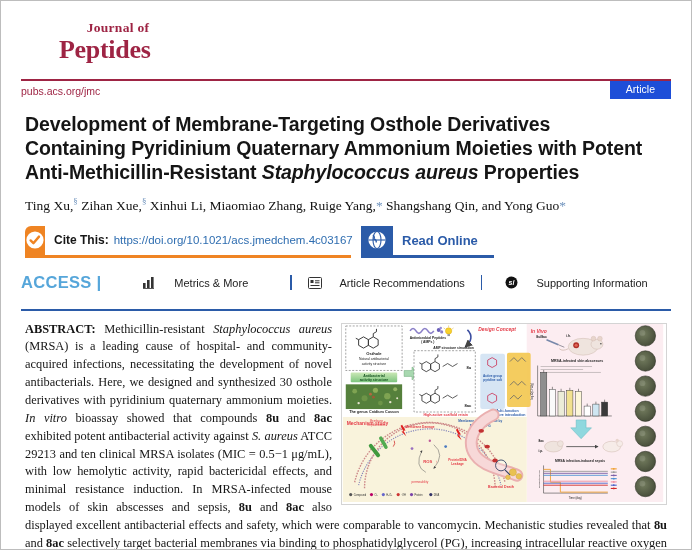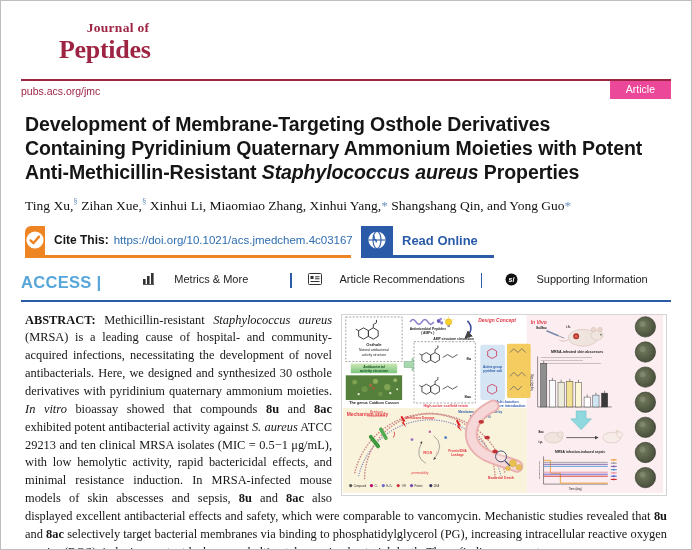--- a/index.html
+++ b/index.html
@@ -7,37 +7,37 @@
     width:692px;height:550px;box-sizing:border-box;
     border:1px solid #bdbdbd;background:#fff;overflow:hidden;position:relative;
     font-family:"Liberation Sans",sans-serif;color:#161616;
   }
   
   .logo{margin:18px 0 0 58px;color:#9e2444;font-family:"Liberation Serif",serif;font-weight:bold;width:130px;}
   .logo-small{font-size:13.5px;line-height:17px;text-align:center;width:118px;letter-spacing:.3px;}
   .logo-big{font-size:26px;line-height:27px;letter-spacing:-.3px;}
   .rule-row{margin:16px 20px 0;border-top:2px solid #9e2444;display:flex;justify-content:space-between;align-items:flex-start;}
   .site{color:#9e2444;font-size:10.5px;padding-top:4px;text-decoration:none;}
-  .badge{background:#ec4899;color:#fff;font-size:10.5px;padding:2px 16px 4px;}
+  .badge{background:#1d4ed8;color:#fff;font-size:10.5px;padding:2px 16px 4px;}
   
   .title{margin:13px 24px 12px;font-size:19.5px;line-height:24px;font-weight:bold;color:#151515;letter-spacing:-.1px;}
   .authors{margin:5px 24px 0;font-family:"Liberation Serif",serif;font-size:13.5px;color:#111;}
   .authors sup{color:#6f93bd;font-size:9px;}
   .mark-star{color:#6f93bd;}
   
   .cite-row{margin:12px 24px 0;display:flex;align-items:stretch;height:32px;}
   .cite-box{display:flex;align-items:center;border-bottom:3px solid #ef8423;width:326px;}
   .cite-icon{width:38px;align-self:stretch;background:#ef8423;border-radius:6px 0 0 0;display:flex;align-items:center;justify-content:center;}
   .cite-label{font-weight:bold;font-size:12px;margin:0 5px 0 9px;white-space:nowrap;}
   .doi{color:#2e6db0;font-size:11.5px;text-decoration:none;white-space:nowrap;}
   .read{display:flex;align-items:center;border-bottom:3px solid #2b5ba8;margin-left:10px;padding-right:16px;cursor:pointer;}
   .globe{width:32px;align-self:stretch;background:#2b5ba8;display:flex;align-items:center;justify-content:center;}
   .read-label{color:#2b5ba8;font-weight:bold;font-size:13px;margin-left:9px;white-space:nowrap;text-align:center;}
   
-  .access-row{margin:15px 20px 0;display:flex;align-items:flex-start;border-bottom:2.5px solid #2b5ba8;padding-bottom:7px;}
+  .access-row{margin:15px 20px 0;display:flex;align-items:center;border-bottom:2.5px solid #2b5ba8;padding-bottom:16px;}
   .access-word{color:#56a6da;font-size:16.5px;font-weight:bold;letter-spacing:.3px;cursor:pointer;}
   .access-pipe{color:#56a6da;font-size:17px;margin-left:5px;font-weight:bold;}
   .access-item{flex:1;display:flex;justify-content:center;align-items:center;gap:18px;font-size:11px;color:#222;cursor:pointer;}
   .access-sep{width:1.5px;height:15px;background:#2b5ba8;}
   
   .abstract{margin:10px 24px 0;font-family:"Liberation Serif",serif;font-size:12.4px;line-height:1.44;text-align:justify;color:#161616;}
   .graphic{float:right;width:324px;height:180px;margin:2px 0 4px 9px;border:1px solid #d4d4d4;background:#fff;}
   .abstract b{font-weight:bold;}
   
   svg text{font-family:"Liberation Sans",sans-serif;}
@@ -58,21 +58,21 @@
   <a class="site" href="#">pubs.acs.org/jmc</a>
   <span class="badge">Article</span>
 </div>
 
 <h1 class="title">
   <span>Development of Membrane-Targeting Osthole Derivatives</span><br>
   <span>Containing Pyridinium Quaternary Ammonium Moieties with Potent</span><br>
   <span>Anti-Methicillin-Resistant </span><i>Staphylococcus aureus</i><span> Properties</span>
 </h1>
 
-<div class="authors" id="authors"><span>Ting Xu,</span><sup>§</sup><span> Zihan Xue,</span><sup>§</sup><span> Xinhui Li,</span><span> Miaomiao Zhang,</span><span> Xinhui Yang,</span><span class="mark-star">*</span><span> Shangshang Qin,</span><span> and Yong Guo</span><span class="mark-star">*</span></div>
+<div class="authors" id="authors"><span>Ting Xu,</span><sup>§</sup><span> Zihan Xue,</span><sup>§</sup><span> Xinhui Li,</span><span> Miaomiao Zhang,</span><span> Ruige Yang,</span><span class="mark-star">*</span><span> Shangshang Qin,</span><span> and Yong Guo</span><span class="mark-star">*</span></div>
 
 <div class="cite-row">
   <div class="cite-box">
     <div class="cite-icon">
       <svg width="20" height="20" viewBox="0 0 20 20">
         <circle cx="10" cy="10" r="8.6" fill="#fff"></circle>
         <path d="M5.6,10.4 l2.8,2.8 5.6,-6.6" stroke="#ef8423" stroke-width="2.4" fill="none" stroke-linecap="round" stroke-linejoin="round"></path>
       </svg>
     </div>
     <span class="cite-label">Cite This:</span>

